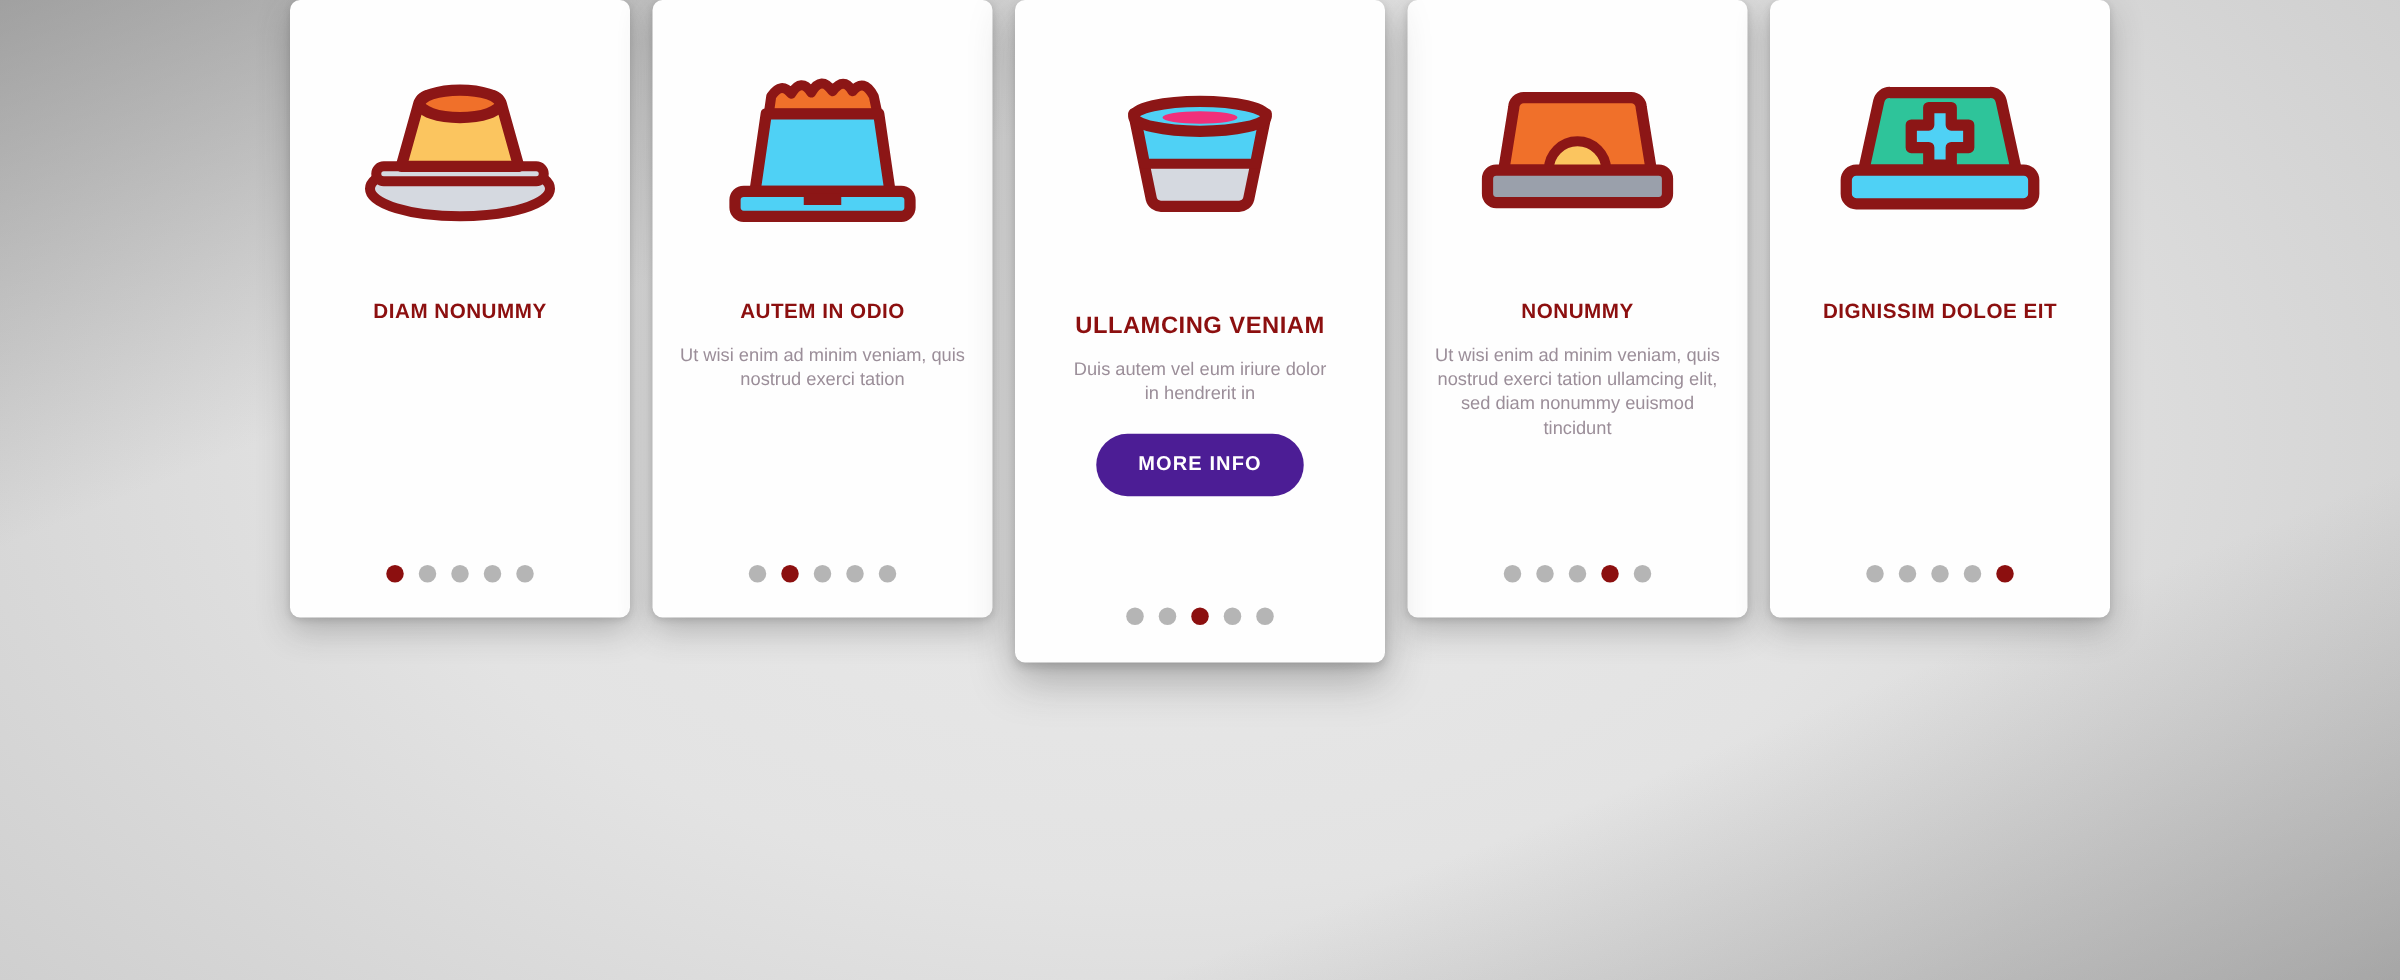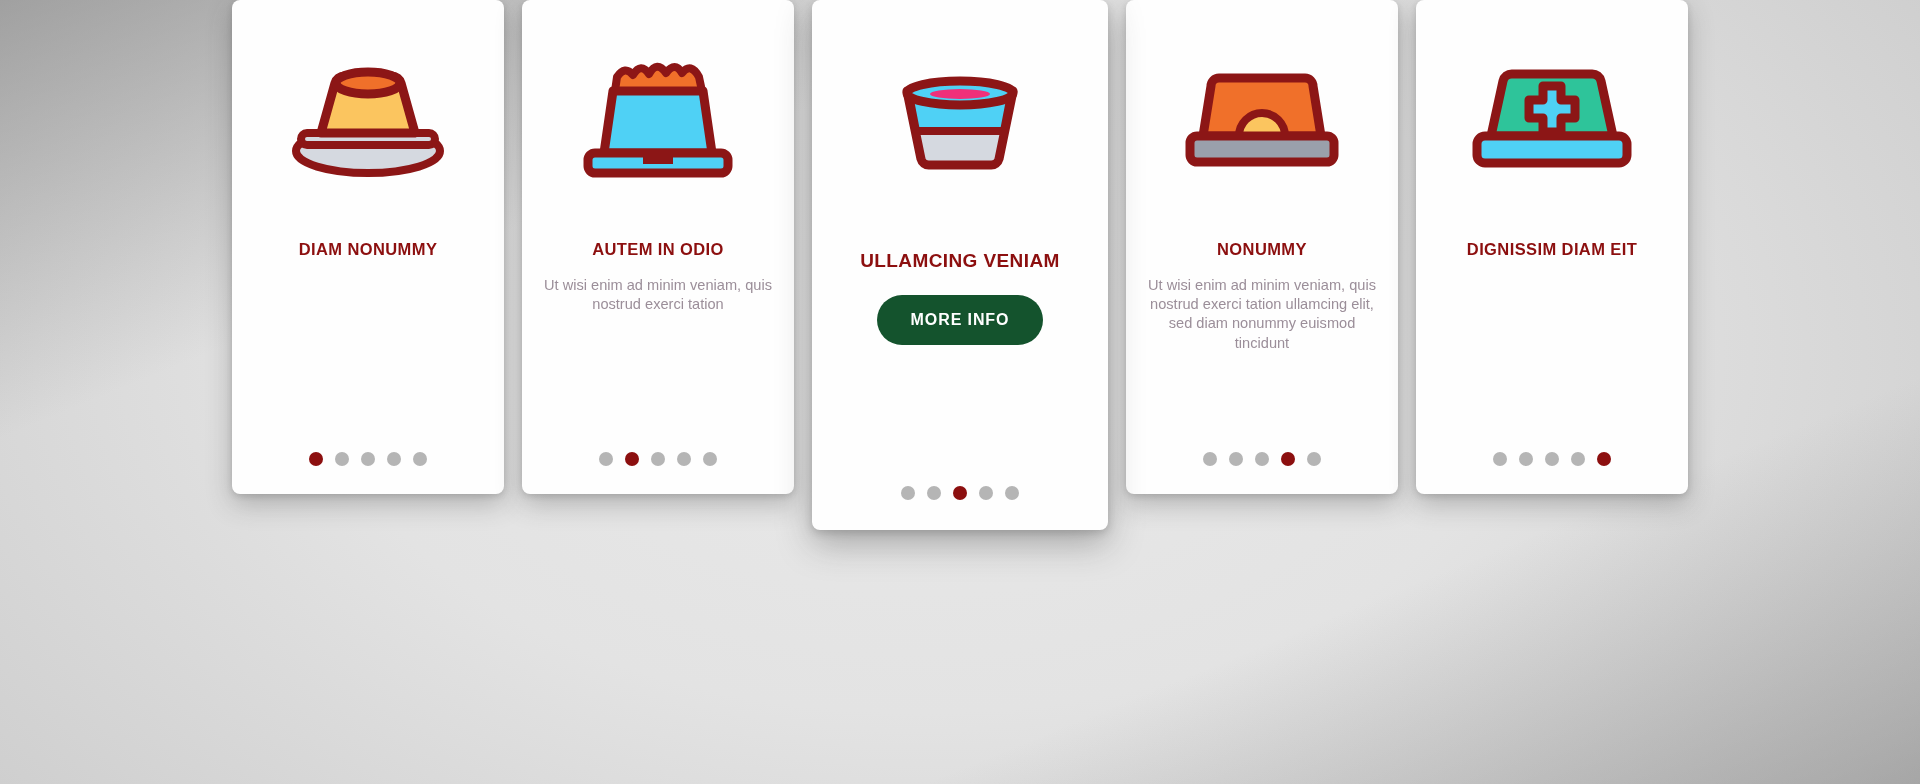--- a/index.html
+++ b/index.html
@@ -97,21 +97,21 @@
     max-width: 232px;
   }
   .card.featured .card-body { max-width: 212px; margin-top: 14px; }
 
   .spacer { flex: 1 1 auto; }
 
   .cta {
     display: block;
     border: none;
     outline: none;
-    background: #14532d;
+    background: #4c1d95;
     color: #ffffff;
     font-family: "Liberation Sans", sans-serif;
     font-weight: bold;
     font-size: 16px;
     letter-spacing: .9px;
     padding: 16px 34px;
     border-radius: 30px;
     cursor: pointer;
     margin-top: 22px;
   }
@@ -181,20 +181,21 @@
       <div class="card featured">
         <div class="icon-wrap">
           <svg width="150" height="120" viewBox="0 0 150 120">
       <path d="M22 26 h106 l-14 68 a8 8 0 0 1 -8 6 H44 a8 8 0 0 1 -8 -6 z" fill="#d5d9e0" stroke="#8c1616" stroke-width="9" stroke-linejoin="round"></path>
       <path d="M24 30 h102 l-7 36 H31 z" fill="#4fd1f5" stroke="#8c1616" stroke-width="8"></path>
       <ellipse cx="75" cy="28" rx="53" ry="12" fill="#4fd1f5" stroke="#8c1616" stroke-width="9"></ellipse>
       <ellipse cx="75" cy="29" rx="30" ry="5" fill="#f0307a"></ellipse>
     </svg>
         </div>
         <h3 class="card-title">ULLAMCING VENIAM</h3>
+        <p class="card-body">Duis autem vel eum iriure dolor in hendrerit in</p>
         <button class="cta">MORE INFO</button>
         <div class="spacer"></div>
         <div class="dots">
           <span class="dot"></span>
           <span class="dot"></span>
           <span class="dot active"></span>
           <span class="dot"></span>
           <span class="dot"></span>
         </div>
       </div>
@@ -218,21 +219,21 @@
         </div>
       </div>
       <div class="card normal">
         <div class="icon-wrap">
           <svg width="170" height="125" viewBox="0 0 170 125">
       <path d="M45 16 h80 a9 9 0 0 1 9 7 l12 55 H24 l12 -55 a9 9 0 0 1 9 -7 z" fill="#2ec49a" stroke="#8c1616" stroke-width="9" stroke-linejoin="round"></path>
       <path d="M76 28 h18 v14 h14 v18 h-14 v14 h-18 v-14 h-14 v-18 h14 z" fill="#4fd1f5" stroke="#8c1616" stroke-width="9" stroke-linejoin="round"></path>
       <path d="M18 78 h134 a8 8 0 0 1 8 8 v11 a8 8 0 0 1 -8 8 H18 a8 8 0 0 1 -8 -8 V86 a8 8 0 0 1 8 -8 z" fill="#4fd1f5" stroke="#8c1616" stroke-width="9"></path>
     </svg>
         </div>
-        <h3 class="card-title">DIGNISSIM DIAM EIT</h3>
+        <h3 class="card-title">DIGNISSIM DOLOE EIT</h3>
         <div class="spacer"></div>
         <div class="dots">
           <span class="dot"></span>
           <span class="dot"></span>
           <span class="dot"></span>
           <span class="dot"></span>
           <span class="dot active"></span>
         </div>
       </div>
     </div>

